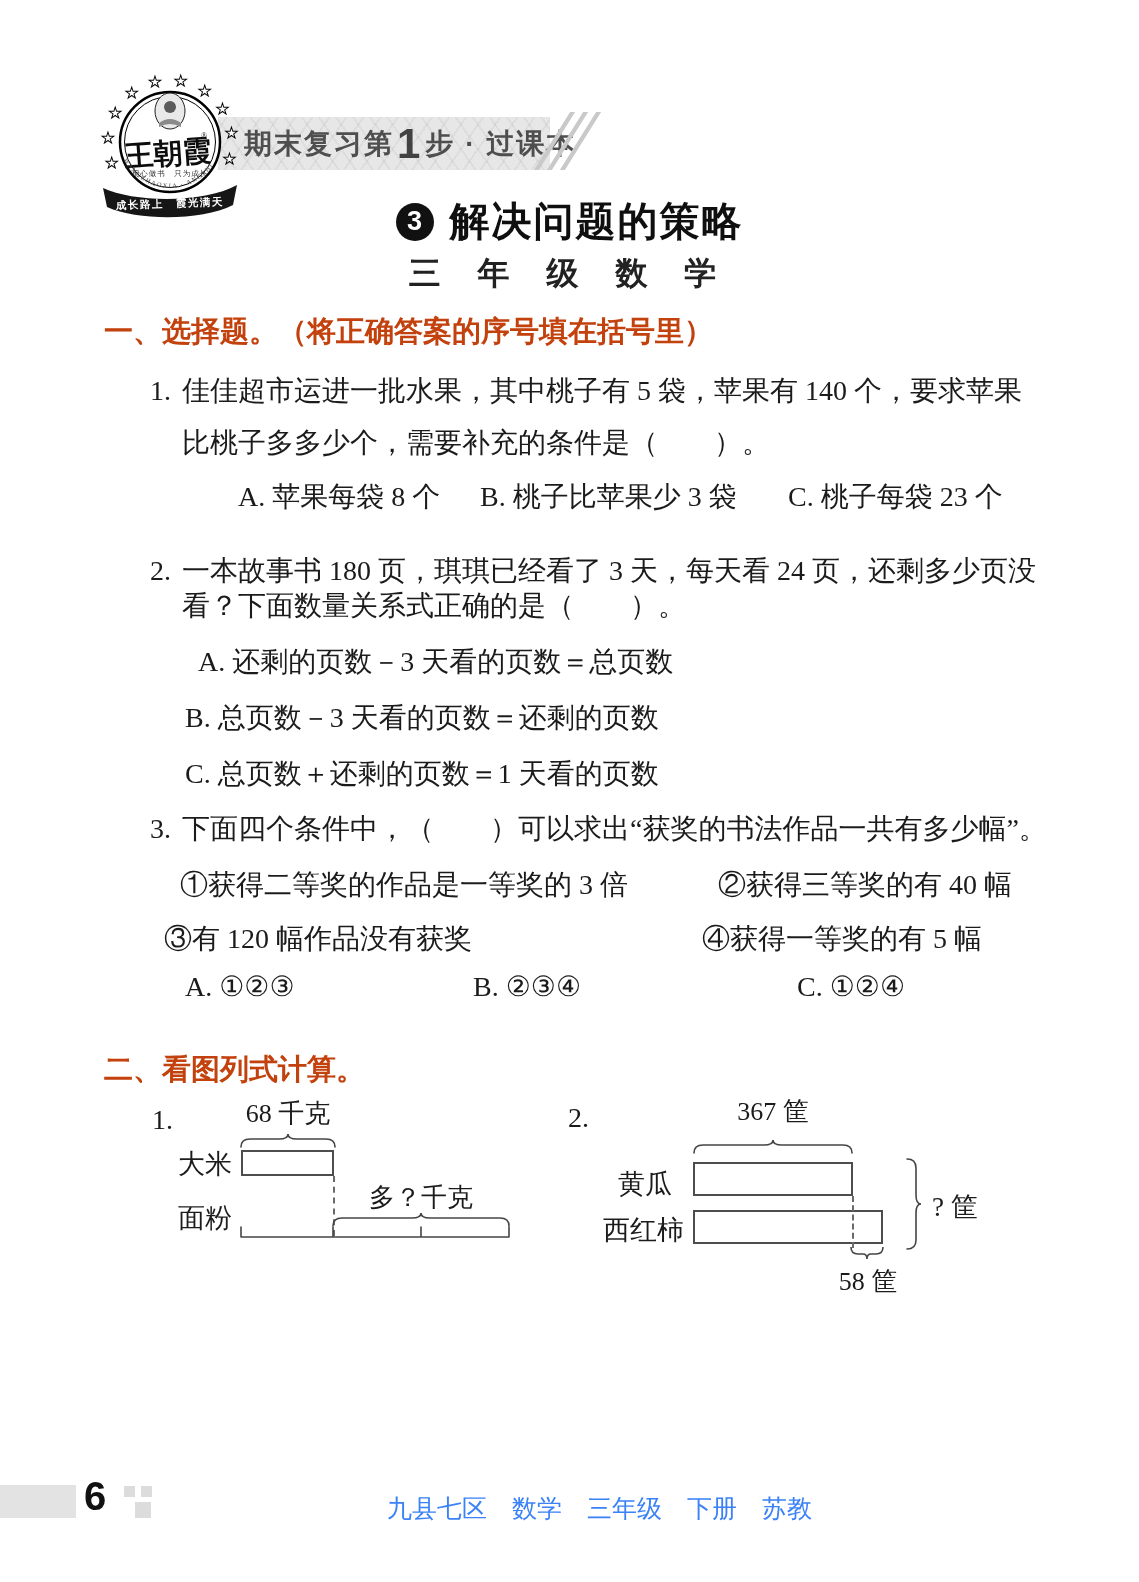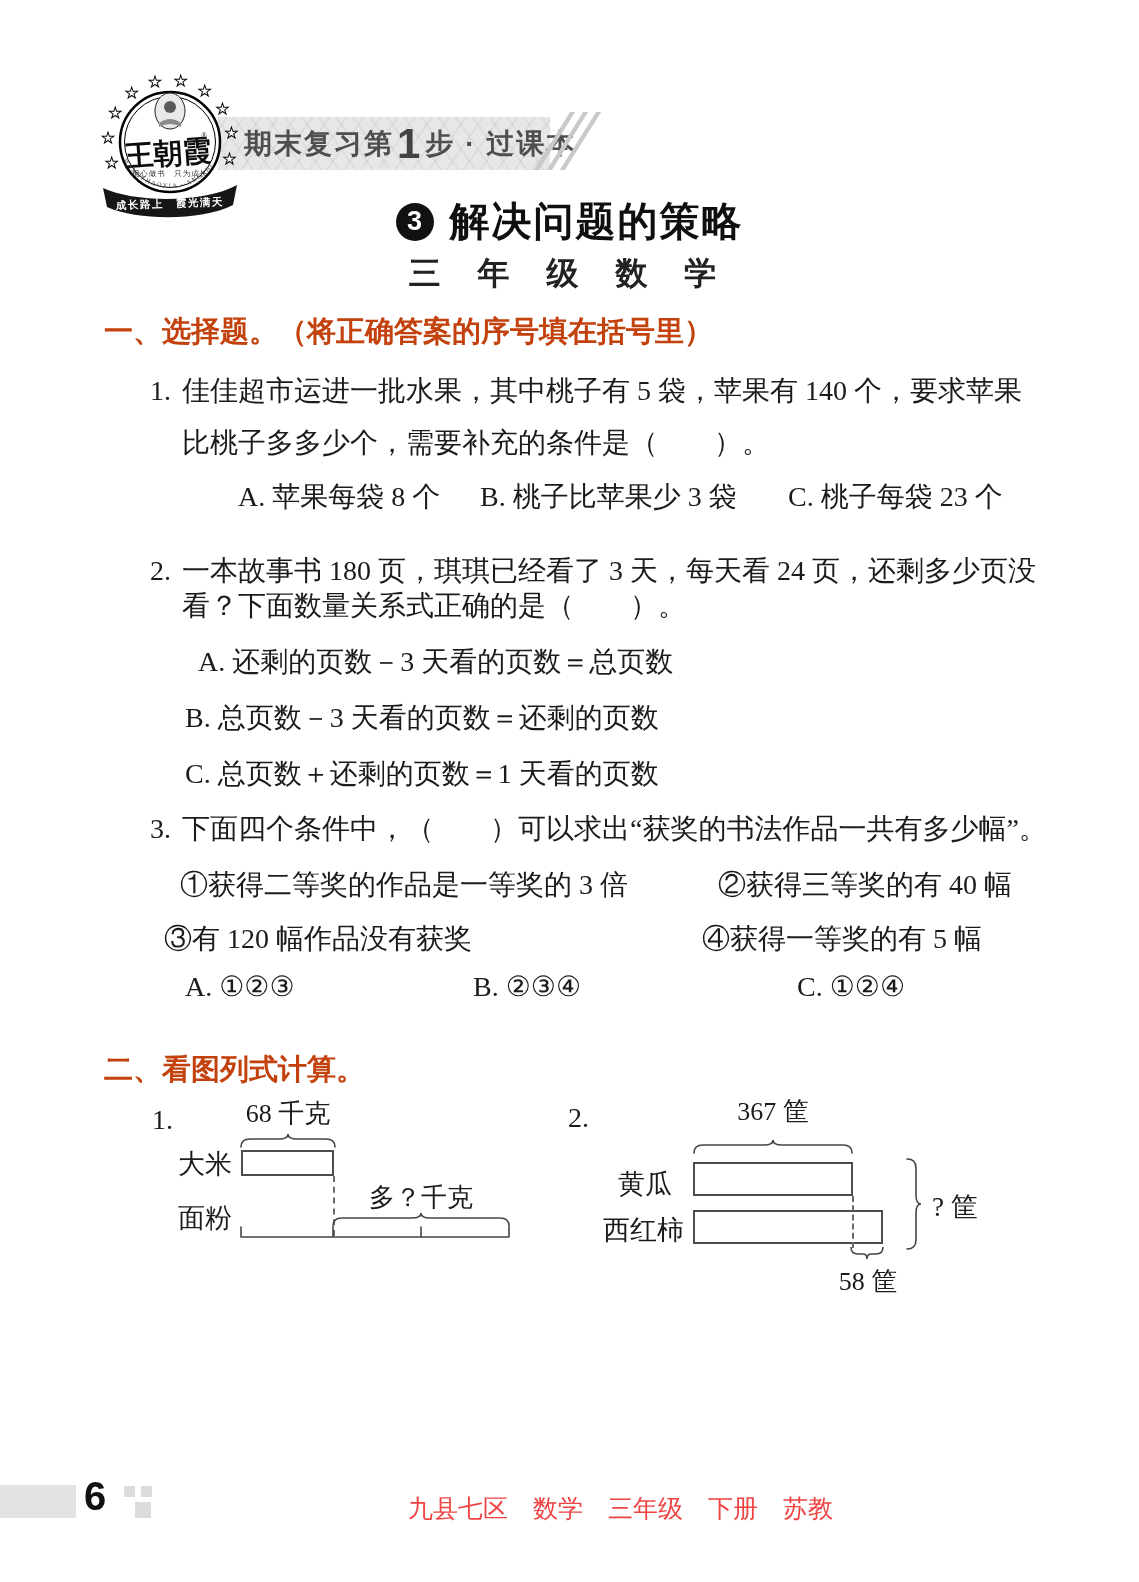--- a/index.html
+++ b/index.html
@@ -65,21 +65,21 @@
   .brace path, .tickline path { fill:none; stroke:#454545; stroke-width:1.6; stroke-linecap:round; }
   .tickline { position:absolute; }
 
   
   .foot-bar { position:absolute; left:0; top:1485px; width:76px; height:33px; background:#e3e3e3; }
   .foot-page {
     position:absolute; left:84px; top:1474px; font-family:"Liberation Sans", sans-serif;
     font-weight:bold; font-size:40px; color:#111;
   }
   .sq { position:absolute; background:#dcdcdc; }
-  .foot-text { position:absolute; left:408px; top:1492px; font-size:25px; color:#ef4444; white-space:nowrap; }
+  .foot-text { position:absolute; left:387px; top:1492px; font-size:25px; color:#3b82f6; white-space:nowrap; }
 </style>
 </head>
 <body>
 
 <div class="page">
 
   <svg class="logo-svg" viewBox="0 0 150 160">
     <g font-family="Liberation Sans, sans-serif" font-size="15" text-anchor="middle">
       <text x="16.7" y="104" fill="#fff" stroke="#000" stroke-width="1">★</text>
       <text x="13.1" y="78.7" fill="#fff" stroke="#000" stroke-width="1">★</text>

